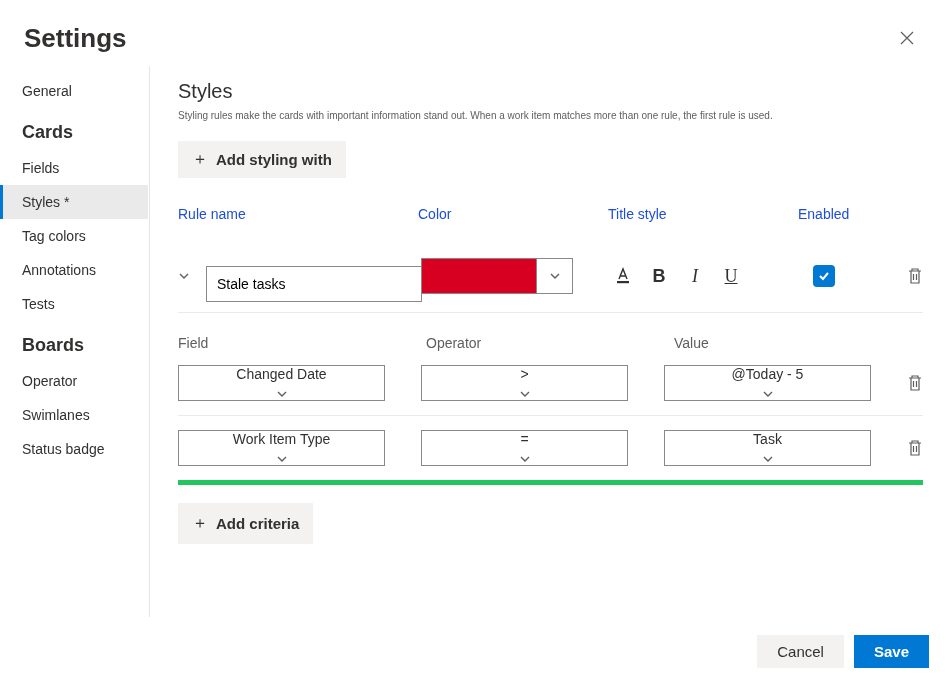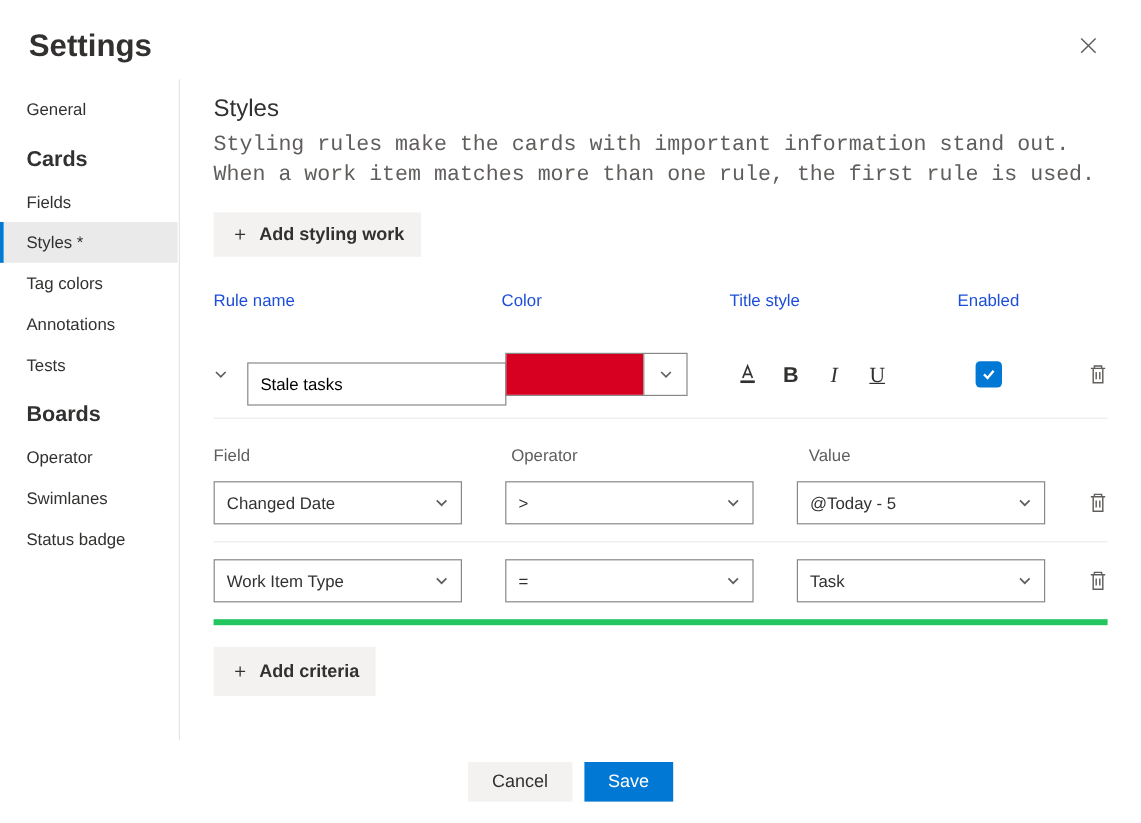--- a/index.html
+++ b/index.html
@@ -65,24 +65,23 @@
     padding: 14px 28px 0 28px;
     overflow: auto;
   }
   .main h2 {
     font-size: 20px;
     font-weight: 400;
     margin: 0 0 6px 0;
   }
   .desc {
     color: #605e5c;
-    font-size: 18px;
+    font-size: 10px;
     line-height: 1.4;
     margin-bottom: 18px;
-    font-family: Liberation Mono, monospace;
   }
   .add-btn {
     display: inline-flex;
     align-items: center;
     gap: 8px;
     background: #f3f2f1;
     padding: 8px 14px;
     border: none;
     font-size: 15px;
     font-weight: 600;
@@ -181,20 +180,21 @@
   .select-like {
     height: 36px;
     border: 1px solid #8a8886;
     padding: 0 10px;
     font-size: 14px;
     display: flex;
     align-items: center;
     justify-content: space-between;
     cursor: pointer;
     background: #fff;
+    flex-direction: column;
   }
   .sel-field { width: 214px; }
   .sel-op    { width: 214px; }
   .sel-val   { width: 214px; }
   .add-criteria {
     display: inline-flex;
     align-items: center;
     gap: 8px;
     background: #f3f2f1;
     padding: 10px 14px;
@@ -203,33 +203,33 @@
     font-weight: 600;
     cursor: pointer;
     color: #323130;
     margin-top: 18px;
   }
   .criteria-row .trash { margin-left: 0; }
   .footer {
     position: absolute;
     bottom: 0; left: 0; right: 0;
     display: flex;
-    justify-content: center;
+    justify-content: flex-end;
     gap: 10px;
     padding: 18px 22px;
     background: #fff;
   }
   .btn {
     padding: 8px 20px;
     font-size: 15px;
     border: none;
     cursor: pointer;
   }
   .btn.cancel { background: #f3f2f1; color: #323130; }
-  .btn.save   { background: #0078d4; color: #fff; font-weight: 400; }
+  .btn.save   { background: #0078d4; color: #fff; font-weight: 700; }
   svg { display: block; }
   .chev-down svg { width: 12px; height: 12px; }
 </style>
 </head>
 <body>
 
 <div class="header">
   <h1>Settings</h1>
   <div class="close-btn">
     <svg width="16" height="16" viewBox="0 0 16 16">
@@ -252,21 +252,21 @@
     <div class="nav-item">Swimlanes</div>
     <div class="nav-item">Status badge</div>
   </div>
 
   <div class="main">
     <h2>Styles</h2>
     <div class="desc">Styling rules make the cards with important information stand out. When a work item matches more than one rule, the first rule is used.</div>
 
     <button class="add-btn">
       <span class="plus">＋</span>
-      <span>Add styling work</span>
+      <span>Add styling with</span>
     </button>
 
     <div class="cols-header">
       <div class="col-rulename">Rule name</div>
       <div class="col-color">Color</div>
       <div class="col-title">Title style</div>
       <div class="col-enabled">Enabled</div>
     </div>
 
     <div class="rule-row">

